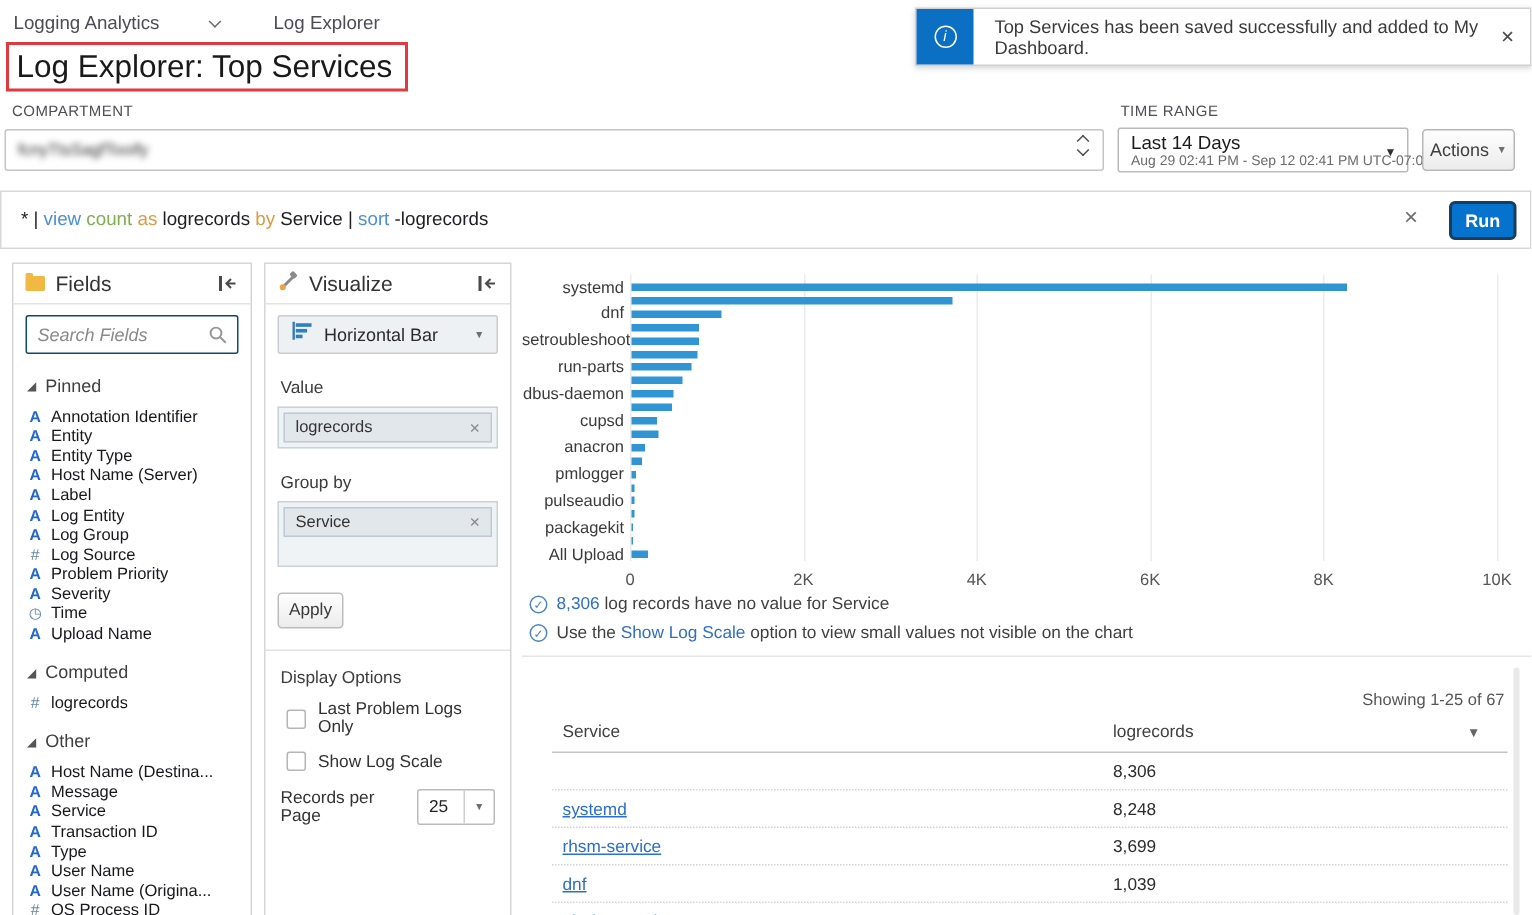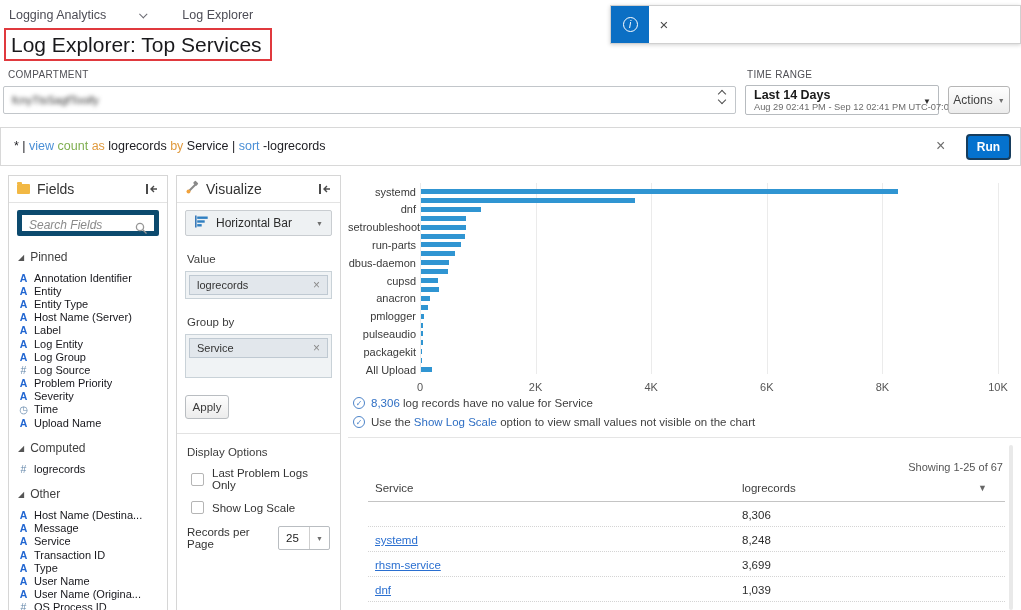--- a/index.html
+++ b/index.html
@@ -23,21 +23,21 @@
   
   .filter-label { position:absolute; font-size:10px; color:#4f4f55; letter-spacing:.3px; }
   .lab-comp { left:8px; top:69px; }
   .lab-time { left:747px; top:69px; }
   .compartment { position:absolute; left:3px; top:86px; width:733px; height:28px; border:1px solid #c2c6ca; border-radius:2px; background:#fff; cursor:pointer; }
   .comp-value { position:absolute; left:8px; top:7px; font-size:11px; color:#2d2d2d; filter:blur(2.2px); user-select:none; }
   .spinner { position:absolute; right:10px; top:4px; display:flex; flex-direction:column; align-items:center; gap:3px; }
   .spin-up, .spin-down { width:6px; height:6px; border-left:1.5px solid #4f4f4f; border-bottom:1.5px solid #4f4f4f; }
   .spin-up { transform:rotate(135deg); } .spin-down { transform:rotate(-45deg); margin-top:-3px; }
   .time-select { position:absolute; left:745px; top:85px; width:194px; height:30px; border:1px solid #b7bbbf; border-radius:2px; background:#fff; padding:2px 20px 0 8px; cursor:pointer; }
-  .time-main { font-size:12.5px; color:#1a1a1a; line-height:14px;font-weight:bold; }
+  .time-main { font-size:12.5px; color:#1a1a1a; line-height:14px; }
   .time-detail { font-size:9.3px; color:#6b6b6b; line-height:11px; white-space:nowrap; }
   .caret-solid { font-size:8px; color:#2f2f2f; }
   .time-caret { position:absolute; right:7px; top:11px; }
   .actions-btn { position:absolute; left:948px; top:86px; width:62px; height:28px; border:1px solid #b6b6b6; border-radius:3px; background:linear-gradient(#fefefe,#ececec); font-size:12px; color:#3f3f3f; display:flex; align-items:center; justify-content:center; gap:5px; cursor:pointer; }
   .actions-caret { font-size:7px; color:#6f6f6f; }
   
   .querybar { position:absolute; left:0; top:127px; width:1021px; height:39px; border:1px solid #d8d8d8; background:#fff; }
   .query-text { position:absolute; left:13px; top:11px; font-size:12.5px; color:#1d1d22; white-space:pre; cursor:text; }
   .tk-kw { color:#4a8fd6; } .tk-fn { color:#7fae4f; } .tk-op { color:#e09a3e; }
   .query-clear { position:absolute; left:935px; top:9px; font-size:16px; color:#6e6e6e; cursor:pointer; }
@@ -45,21 +45,21 @@
   
   .panel { position:absolute; top:175px; background:#fff; border:1px solid #d6d6d6; }
   .fields-panel { left:8px; width:160px; height:436px; }
   .viz-panel { left:176px; width:165px; height:436px; }
   .panel-header { height:27px; border-bottom:1px solid #e3e3e3; display:flex; align-items:center; padding:0 8px; gap:7px; }
   .panel-title { font-size:14px; color:#333; flex:1; }
   .collapse-icon { cursor:pointer; display:flex; }
   .folder-icon { width:13px; height:10px; background:#f2b844; border-radius:1px; position:relative; }
   .folder-icon::before { content:""; position:absolute; left:0; top:-2px; width:5px; height:2px; background:#f2b844; border-radius:1px 1px 0 0; }
   
-  .search-box { position:relative; margin:7px 8px 0 8px; height:26px; border:5px solid #0c4a6e; border-radius:2px; }
+  .search-box { position:relative; margin:7px 8px 0 8px; height:26px; border:1px solid #0c4a6e; border-radius:2px; }
   .search-input { width:100%; height:100%; border:none; outline:none; padding:0 24px 0 7px; font-size:12px; font-style:italic; color:#555; font-family:"Liberation Sans", sans-serif; background:transparent; }
   .search-input::placeholder { color:#8a8a8a; font-style:italic; }
   .search-icon { position:absolute; right:6px; top:6px; }
   .fields-list { padding:2px 9px 0 9px; }
   .f-section { margin:12px 0 7px 0; font-size:12px; color:#3f3f3f; display:flex; align-items:center; gap:6px; cursor:pointer; }
   .f-tri { font-size:8px; color:#555; }
   .f-item { display:flex; align-items:center; gap:5px; height:13.2px; cursor:pointer; }
   .f-ic { width:11px; text-align:center; font-size:10.5px; font-weight:bold; color:#2166d1; flex:none; }
   .f-ic.hash { color:#6588ab; font-weight:normal; }
   .f-ic.clock { color:#6588ab; font-weight:normal; font-size:10px; }
@@ -118,20 +118,21 @@
   <span class="crumb">Log Explorer</span>
 </div>
 
 <div class="page-title">Log Explorer: Top Services</div>
 <div class="title-box"></div>
 
 <div class="banner">
   <div class="banner-accent">
     <span class="info-circle">i</span>
   </div>
+  <div class="banner-msg">Top Services has been saved successfully and added to My Dashboard.</div>
   <div class="banner-close">×</div>
 </div>
 
 <div class="filter-label lab-comp">COMPARTMENT</div>
 <div class="compartment">
   <span class="comp-value">fcnyTtsSagfTooify</span>
   <span class="spinner">
       <span class="spin-up"></span>
       <span class="spin-down"></span>
     </span>

